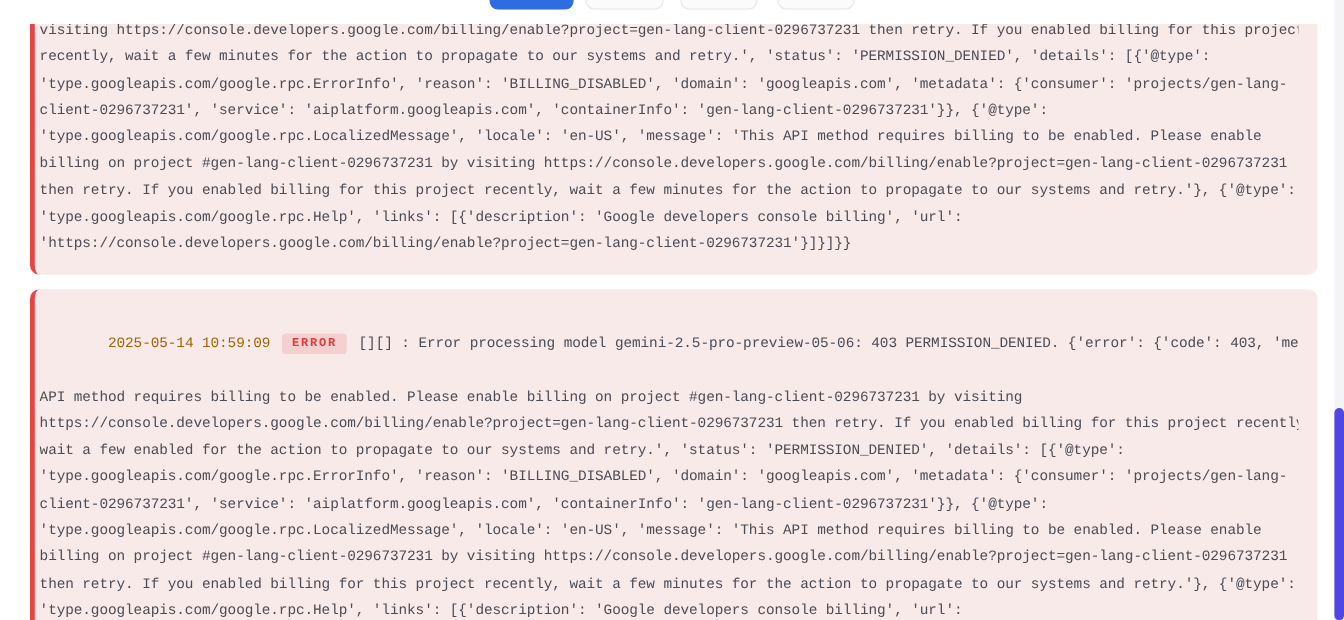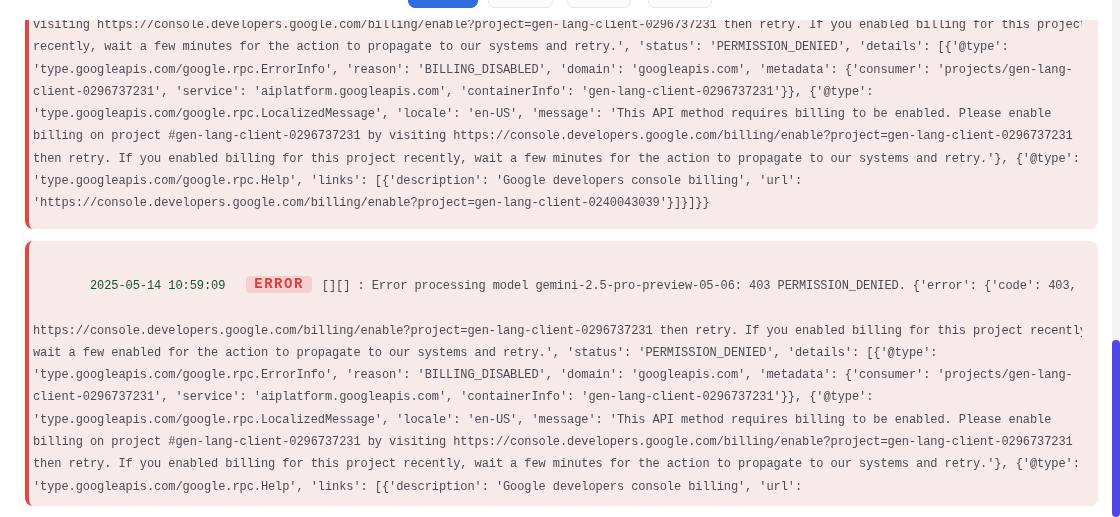--- a/index.html
+++ b/index.html
@@ -20,24 +20,24 @@
   .log-viewport { position:absolute; top:20px; left:0; width:1106px; height:497px; overflow:hidden; }
 
   .entry { width:1073px; margin-left:25px; background:#f9eaea; border-left:4px solid #e64545;
            border-radius:8px; }
   .entry-1 { margin-top:-16px; margin-bottom:12px; padding:10px 16px 14px 4px; }
   .entry-2 { padding:12px 16px 8px 4px; }
 
   .line { white-space:pre; font-size:12px; letter-spacing:-0.08px; line-height:22.3px;
           color:#4b4b55; overflow:hidden; }
 
-  .ts { color:#14532d;margin-top:37px; }
+  .ts { color:#a16207;margin-top:37px; }
   .level-badge { display:inline-block; background:#f5d0d0; color:#e03c3c; font-weight:bold;
-                 font-size:14px; letter-spacing:1.5px; border-radius:3px; padding:1px 8px;
-                 margin:0 10px 0 21px; line-height:15px; vertical-align:1px; }
+                 font-size:10px; letter-spacing:1.5px; border-radius:3px; padding:1px 8px;
+                 margin:0 10px 0 10px; line-height:15px; vertical-align:1px; }
 
   
   .scroll-track { position:absolute; top:0; right:0; width:8px; height:517px; background:#f4f4f6; }
   .scroll-thumb { position:absolute; top:340px; right:0; width:8px; height:177px;
                   background:#4f46e5; border-radius:4px; cursor:pointer; }
 </style>
 </head>
 <body>
 
 <div class="stage">
@@ -53,27 +53,28 @@
 
     <div class="entry entry-1">
       <div class="line">visiting https://console.developers.google.com/billing/enable?project=gen-lang-client-0296737231 then retry. If you enabled billing for this project</div>
       <div class="line">recently, wait a few minutes for the action to propagate to our systems and retry.', 'status': 'PERMISSION_DENIED', 'details': [{'@type':</div>
       <div class="line">'type.googleapis.com/google.rpc.ErrorInfo', 'reason': 'BILLING_DISABLED', 'domain': 'googleapis.com', 'metadata': {'consumer': 'projects/gen-lang-</div>
       <div class="line">client-0296737231', 'service': 'aiplatform.googleapis.com', 'containerInfo': 'gen-lang-client-0296737231'}}, {'@type':</div>
       <div class="line">'type.googleapis.com/google.rpc.LocalizedMessage', 'locale': 'en-US', 'message': 'This API method requires billing to be enabled. Please enable</div>
       <div class="line">billing on project #gen-lang-client-0296737231 by visiting https://console.developers.google.com/billing/enable?project=gen-lang-client-0296737231</div>
       <div class="line">then retry. If you enabled billing for this project recently, wait a few minutes for the action to propagate to our systems and retry.'}, {'@type':</div>
       <div class="line">'type.googleapis.com/google.rpc.Help', 'links': [{'description': 'Google developers console billing', 'url':</div>
-      <div class="line">'https://console.developers.google.com/billing/enable?project=gen-lang-client-0240043039'}]}]}}</div>
+      <div class="line">'https://console.developers.google.com/billing/enable?project=gen-lang-client-0296737231'}]}]}}</div>
     </div>
 
     <div class="entry entry-2">
       <div class="line">
         <span class="ts">2025-05-14 10:59:09</span><span class="level-badge">ERROR</span><span>[][] : Error processing model gemini-2.5-pro-preview-05-06: 403 PERMISSION_DENIED. {'error': {'code': 403, 'message': 'This</span>
       </div>
+      <div class="line">API method requires billing to be enabled. Please enable billing on project #gen-lang-client-0296737231 by visiting</div>
       <div class="line">https://console.developers.google.com/billing/enable?project=gen-lang-client-0296737231 then retry. If you enabled billing for this project recently,</div>
       <div class="line">wait a few enabled for the action to propagate to our systems and retry.', 'status': 'PERMISSION_DENIED', 'details': [{'@type':</div>
       <div class="line">'type.googleapis.com/google.rpc.ErrorInfo', 'reason': 'BILLING_DISABLED', 'domain': 'googleapis.com', 'metadata': {'consumer': 'projects/gen-lang-</div>
       <div class="line">client-0296737231', 'service': 'aiplatform.googleapis.com', 'containerInfo': 'gen-lang-client-0296737231'}}, {'@type':</div>
       <div class="line">'type.googleapis.com/google.rpc.LocalizedMessage', 'locale': 'en-US', 'message': 'This API method requires billing to be enabled. Please enable</div>
       <div class="line">billing on project #gen-lang-client-0296737231 by visiting https://console.developers.google.com/billing/enable?project=gen-lang-client-0296737231</div>
       <div class="line">then retry. If you enabled billing for this project recently, wait a few minutes for the action to propagate to our systems and retry.'}, {'@type':</div>
       <div class="line">'type.googleapis.com/google.rpc.Help', 'links': [{'description': 'Google developers console billing', 'url':</div>
 
     </div>

